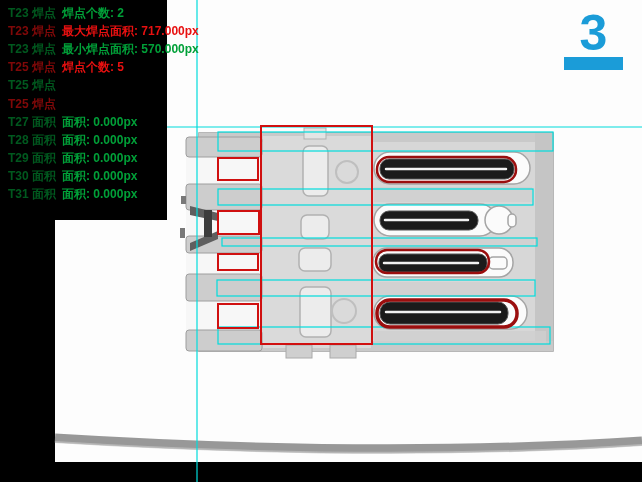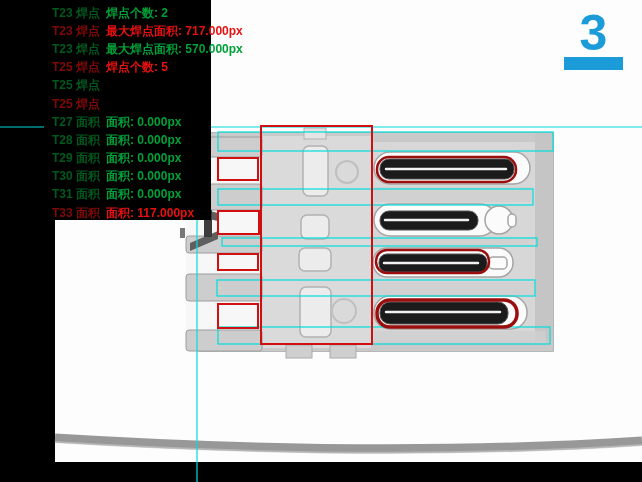--- a/index.html
+++ b/index.html
@@ -2,21 +2,21 @@
 <html><head>
 <meta charset="utf-8">
 <style>
   html,body{margin:0;padding:0;background:#000;}
   #stage{position:relative;width:642px;height:482px;background:#000;overflow:hidden;
          font-family:"Liberation Sans","DejaVu Sans",sans-serif;}
   #camera-image{position:absolute;left:55px;top:0;width:587px;height:462px;background:#fdfdfd;}
   #scene{position:absolute;left:0;top:0;width:642px;height:482px;}
   
   #result-panel{position:absolute;left:0;top:0;width:167px;height:220px;background:#000;
-                padding:4px 0 0 8px;box-sizing:border-box;white-space:nowrap;margin-left:44px;}
+                padding:4px 0 0 8px;box-sizing:border-box;white-space:nowrap;}
   .row{height:18.2px;display:flex;align-items:center;gap:6px;font-size:12px;font-weight:bold;}
   .row .tool{opacity:0.55;}
   .row.ok{color:#00a038;}
   .row.ng{color:#e81010;}
   
   #station-counter{position:absolute;left:563px;top:12px;width:61px;text-align:center;}
   #counter-value{color:#1b9cd8;font-size:50px;line-height:42px;font-weight:bold;
                  font-family:"Liberation Sans",sans-serif;}
   #counter-underline{width:59px;height:13px;background:#1b9cd8;margin:3px auto 0 auto;}
 </style>
@@ -126,21 +126,21 @@
       <div class="row ok">
         <span class="tool">T23 焊点</span>
         <span class="val">焊点个数: 2</span>
       </div>
       <div class="row ng">
         <span class="tool">T23 焊点</span>
         <span class="val">最大焊点面积: 717.000px</span>
       </div>
       <div class="row ok">
         <span class="tool">T23 焊点</span>
-        <span class="val">最大焊点面积: 570.000px</span>
+        <span class="val">最小焊点面积: 570.000px</span>
       </div>
       <div class="row ng">
         <span class="tool">T25 焊点</span>
         <span class="val">焊点个数: 5</span>
       </div>
       <div class="row ok">
         <span class="tool">T25 焊点</span>
       </div>
       <div class="row ng">
         <span class="tool">T25 焊点</span>
@@ -158,24 +158,20 @@
         <span class="val">面积: 0.000px</span>
       </div>
       <div class="row ok">
         <span class="tool">T30 面积</span>
         <span class="val">面积: 0.000px</span>
       </div>
       <div class="row ok">
         <span class="tool">T31 面积</span>
         <span class="val">面积: 0.000px</span>
       </div>
-      <div class="row ng">
-        <span class="tool">T33 面积</span>
-        <span class="val">面积: 117.000px</span>
-      </div>
     </div>
 
   <div id="station-counter">
     <div id="counter-value">3</div>
     <div id="counter-underline"></div>
   </div>
 
 </div>
 
 </body></html>

